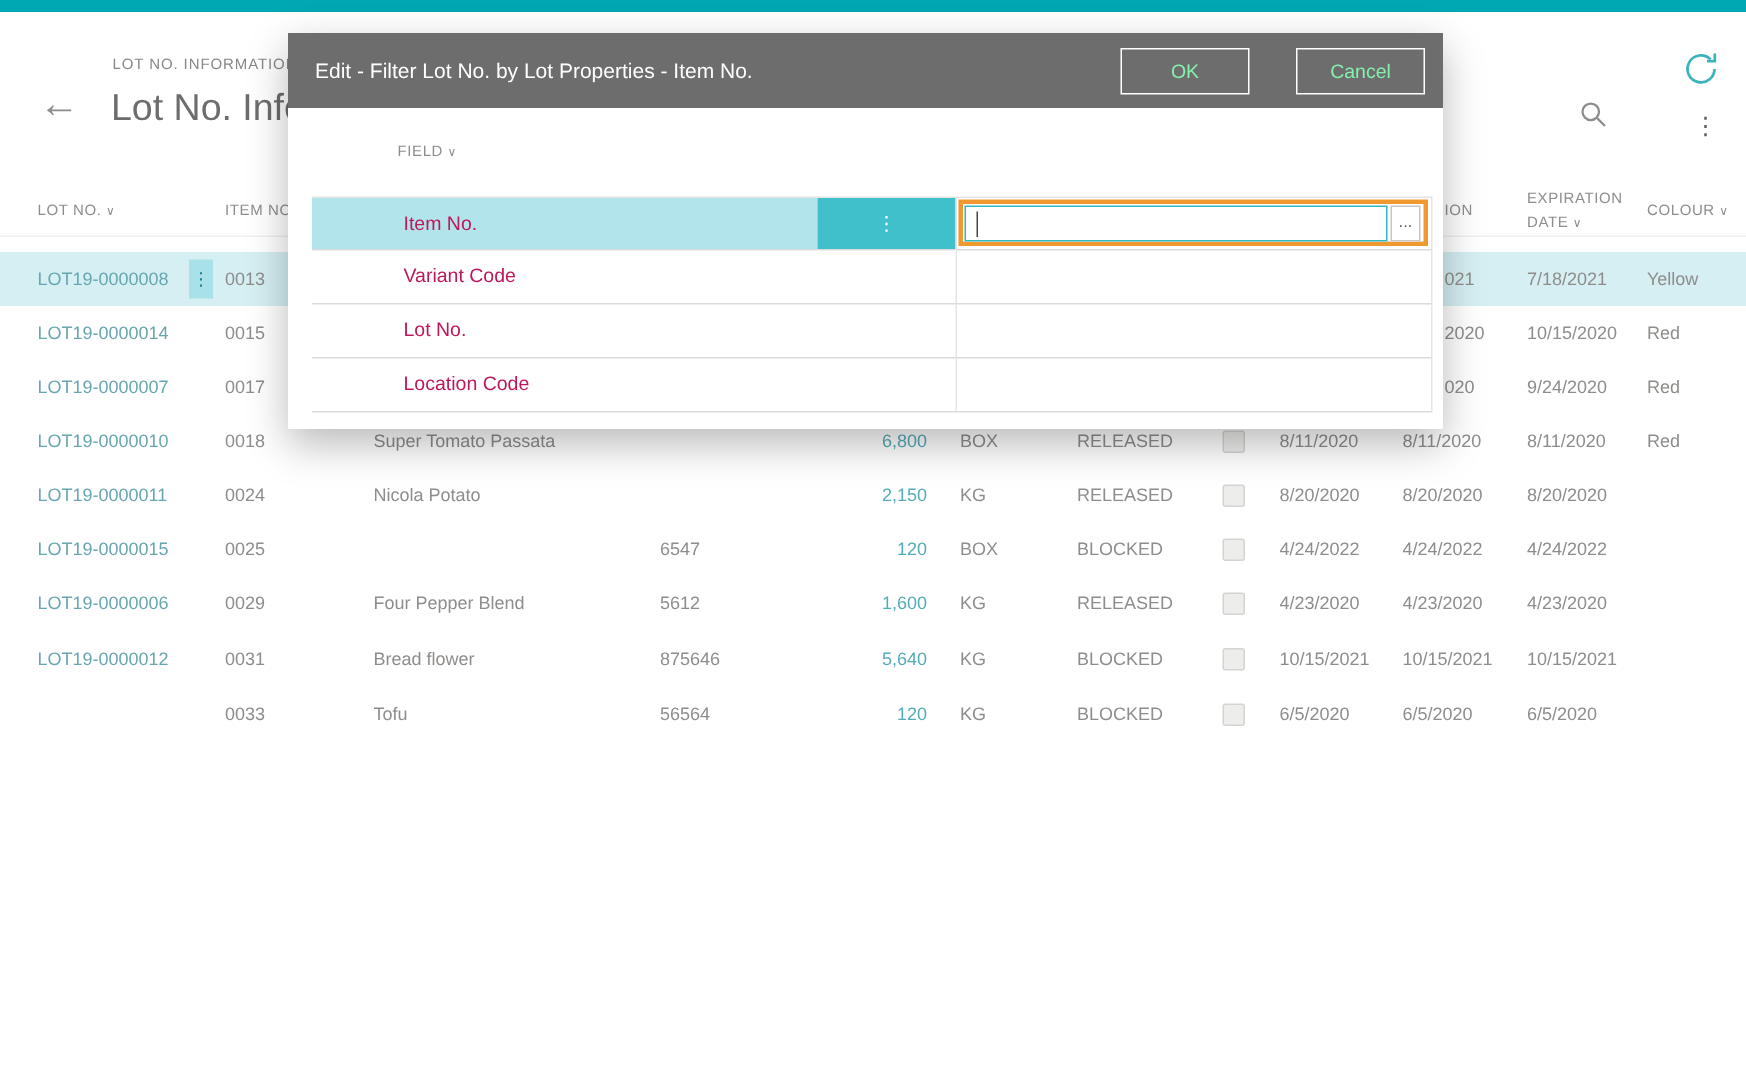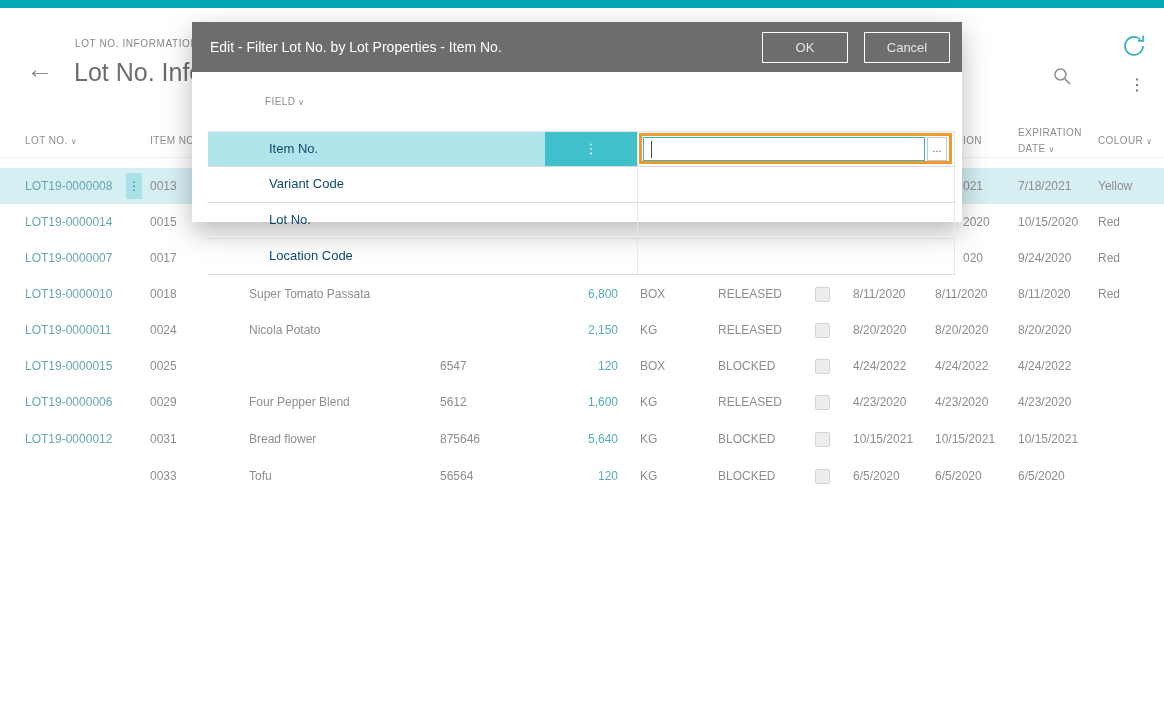--- a/index.html
+++ b/index.html
@@ -41,32 +41,32 @@
   .c-frag{left:963px;width:50px;}
   .c-d3{left:1018px;width:78px;}
   .c-colour{left:1098px;width:64px;}
   .rowmenu{position:absolute;left:126px;top:5px;width:16px;height:26px;background:#a9e1e8;color:#0c7f8a;
            text-align:center;line-height:26px;font-size:12px;cursor:pointer;}
 
   
   .dialog{position:absolute;left:192px;top:22px;width:770px;z-index:5;box-shadow:0 10px 26px rgba(0,0,0,.28);}
   .dlg-header{height:50px;background:#6d6d6d;display:flex;align-items:center;padding:0 12px 0 18px;box-sizing:border-box;}
   .dlg-title{color:#ffffff;font-size:14px;flex:1;white-space:nowrap;overflow:hidden;}
-  .dlg-btn{height:31px;min-width:86px;background:transparent;border:1px solid #ffffff;color:#e5e5e5;
-           font-size:13px;font-family:inherit;margin-left:16px;padding:0 20px;cursor:pointer;}
-  .dlg-body{position:relative;background:#ffffff;height:150px;}
+  .dlg-btn{height:31px;min-width:86px;background:transparent;border:1px solid #ffffff;color:#86efac;
+           font-size:13px;font-family:inherit;margin-left:31px;padding:0 20px;cursor:pointer;}
+  .dlg-body{position:relative;background:#ffffff;height:214px;}
   .colhead{position:absolute;top:24px;font-size:10px;letter-spacing:.4px;color:#8f8d8b;white-space:nowrap;cursor:pointer;}
   .colhead .crt{font-size:8px;margin-left:3px;}
   .ch-field{left:73px;}
   .ch-value{left:451px;margin-top:39px;}
   .dtable{position:absolute;left:16px;top:59px;width:747px;}
   .drow{display:flex;height:36px;border-bottom:1px solid #dcdcdc;box-sizing:border-box;cursor:pointer;}
   .drow:first-child{border-top:1px solid #e4e4e4;}
   .dgutter{width:28px;}
-  .dfield{width:309px;font-size:13px;color:#0c4a6e;line-height:34px;padding-left:33px;box-sizing:border-box;white-space:nowrap;}
+  .dfield{width:309px;font-size:13px;color:#be185d;line-height:34px;padding-left:33px;box-sizing:border-box;white-space:nowrap;}
   .dmenu{width:92px;text-align:center;line-height:34px;font-size:13px;color:transparent;}
   .dvalue{width:318px;position:relative;border-left:1px solid #e6e6e6;border-right:1px solid #e6e6e6;box-sizing:border-box;}
   .drow.sel .dgutter,.drow.sel .dfield{background:#b2e5eb;}
   .drow.sel .dmenu{background:#3fc0ca;color:#ffffff;}
   .focus-wrap{position:absolute;left:1px;top:1px;right:2px;bottom:2px;border:3px solid #f0992e;background:#ffffff;
               display:flex;align-items:center;box-sizing:border-box;}
   .val-input{flex:1;height:22px;margin:1px 2px 1px 1px;border:1px solid #31b8c3;outline:none;background:#fff;
              font-family:inherit;font-size:12px;color:#333;padding:0 4px;min-width:0;}
   .caret-bar{position:absolute;left:9px;top:5px;width:1px;height:17px;background:#444;}
   .assist{width:20px;height:24px;border:1px solid #c8c6c4;background:#ffffff;color:#605e5c;font-size:11px;

